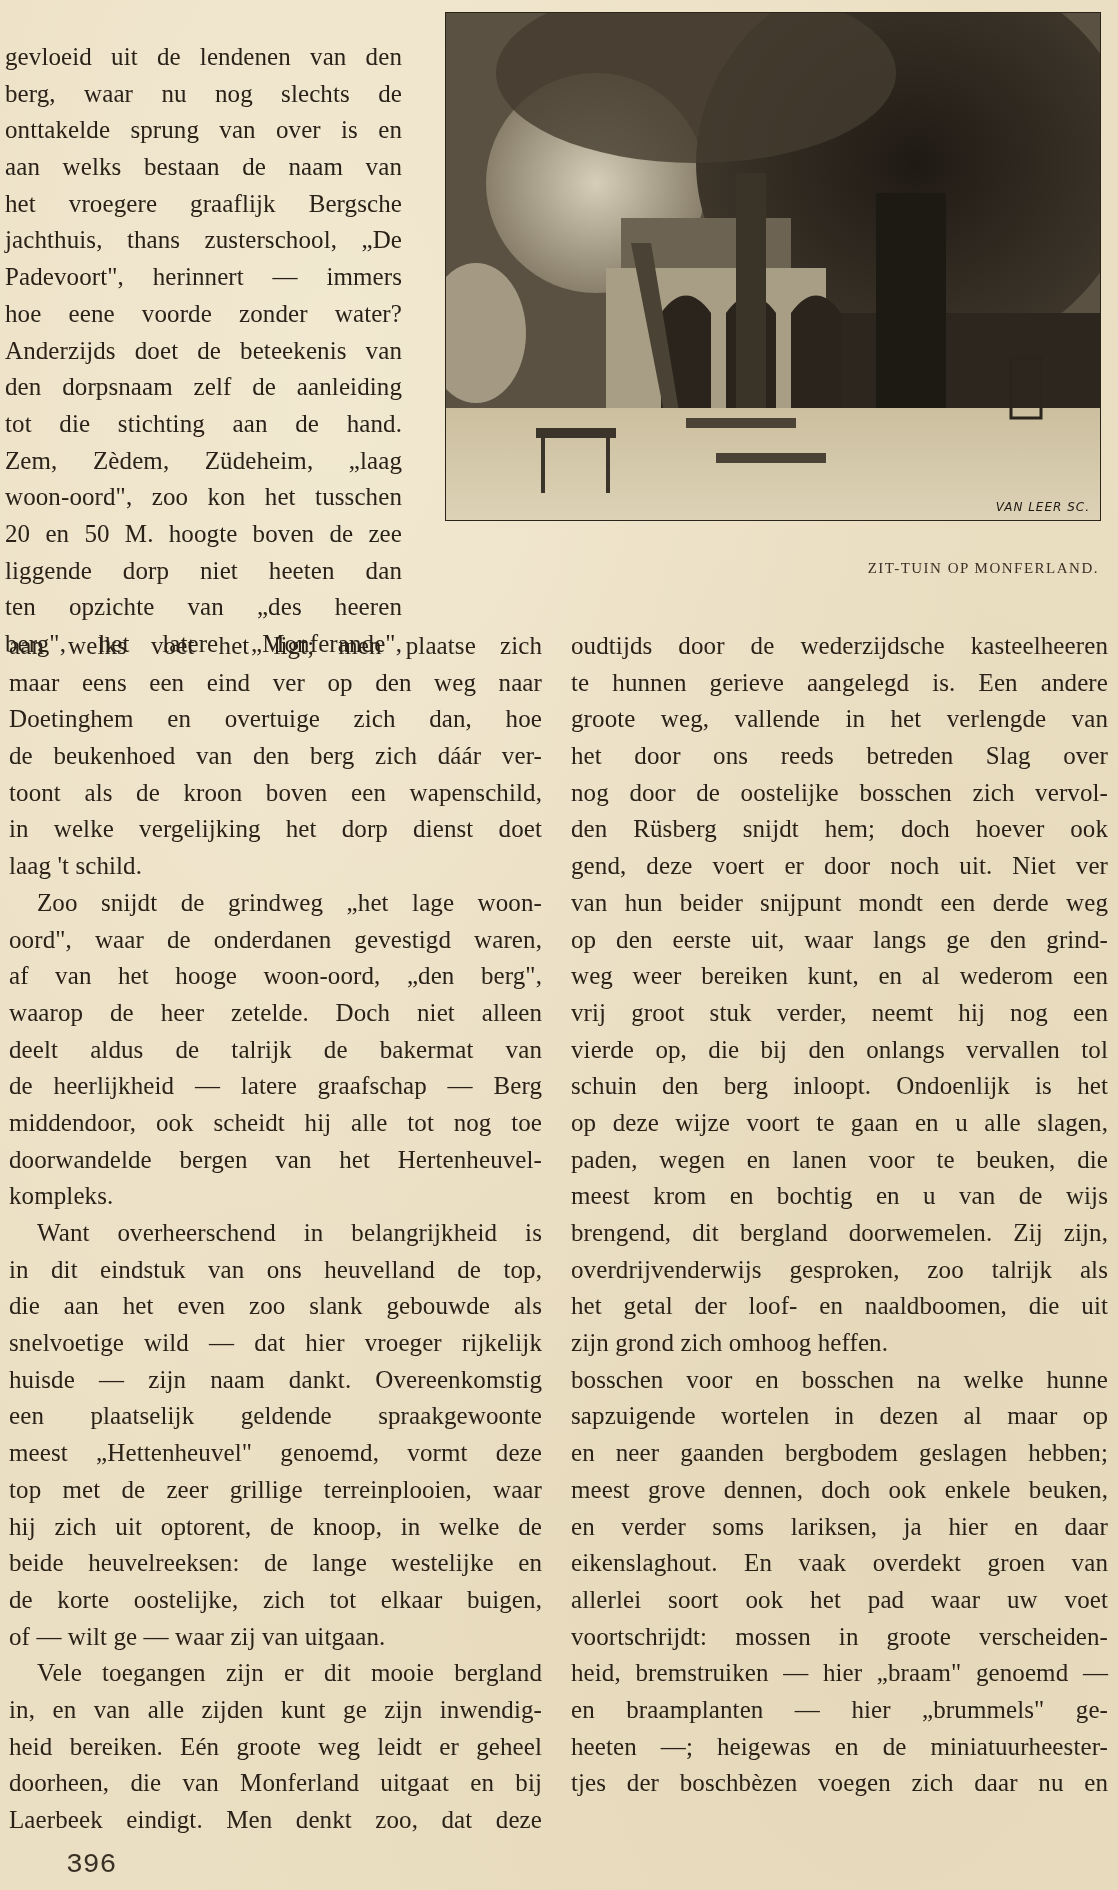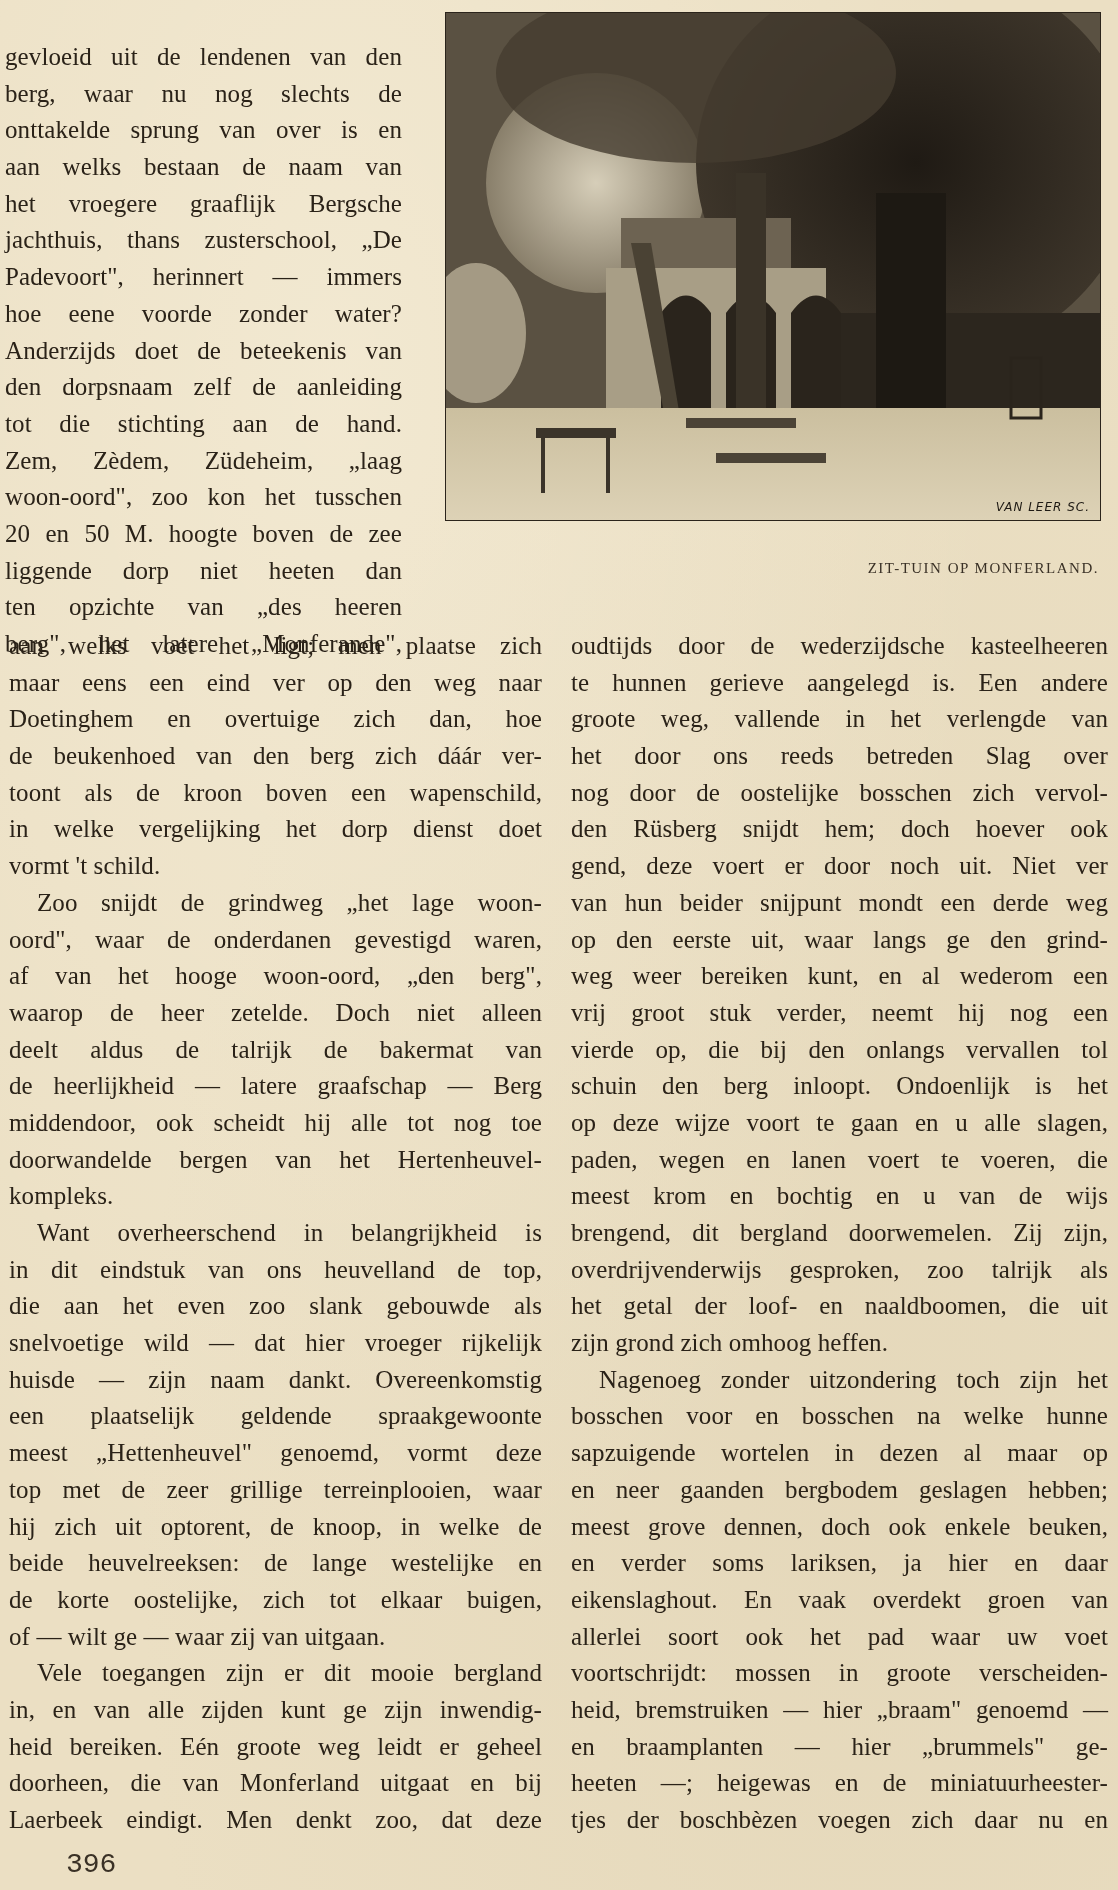--- a/index.html
+++ b/index.html
@@ -113,21 +113,21 @@
 
 <div class="caption">ZIT-TUIN OP MONFERLAND.</div>
 
 <div class="col" id="col-bottom-left">
     <span class="line">aan welks voet het ligt; men plaatse zich</span>
     <span class="line">maar eens een eind ver op den weg naar</span>
     <span class="line">Doetinghem en overtuige zich dan, hoe</span>
     <span class="line">de beukenhoed van den berg zich dáár ver-</span>
     <span class="line">toont als de kroon boven een wapenschild,</span>
     <span class="line">in welke vergelijking het dorp dienst doet</span>
-    <span class="line last">vormt 't schild.</span>
+    <span class="line last">laag 't schild.</span>
     <span class="line indent">Zoo snijdt de grindweg „het lage woon-</span>
     <span class="line">oord", waar de onderdanen gevestigd waren,</span>
     <span class="line">af van het hooge woon-oord, „den berg",</span>
     <span class="line">waarop de heer zetelde. Doch niet alleen</span>
     <span class="line">deelt aldus de talrijk de bakermat van</span>
     <span class="line">de heerlijkheid — latere graafschap — Berg</span>
     <span class="line">middendoor, ook scheidt hij alle tot nog toe</span>
     <span class="line">doorwandelde bergen van het Hertenheuvel-</span>
     <span class="line last">kompleks.</span>
     <span class="line indent">Want overheerschend in belangrijkheid is</span>
@@ -156,27 +156,26 @@
     <span class="line">nog door de oostelijke bosschen zich vervol-</span>
     <span class="line">den Rüsberg snijdt hem; doch hoever ook</span>
     <span class="line">gend, deze voert er door noch uit. Niet ver</span>
     <span class="line">van hun beider snijpunt mondt een derde weg</span>
     <span class="line">op den eerste uit, waar langs ge den grind-</span>
     <span class="line">weg weer bereiken kunt, en al wederom een</span>
     <span class="line">vrij groot stuk verder, neemt hij nog een</span>
     <span class="line">vierde op, die bij den onlangs vervallen tol</span>
     <span class="line">schuin den berg inloopt. Ondoenlijk is het</span>
     <span class="line">op deze wijze voort te gaan en u alle slagen,</span>
-    <span class="line">paden, wegen en lanen voert te voeren, die</span>
+    <span class="line">paden, wegen en lanen voor te beuken, die</span>
     <span class="line">meest krom en bochtig en u van de wijs</span>
     <span class="line">brengend, dit bergland doorwemelen. Zij zijn,</span>
     <span class="line">overdrijvenderwijs gesproken, zoo talrijk als</span>
     <span class="line">het getal der loof- en naaldboomen, die uit</span>
     <span class="line last">zijn grond zich omhoog heffen.</span>
-    <span class="line indent">Nagenoeg zonder uitzondering toch zijn het</span>
     <span class="line">bosschen voor en bosschen na welke hunne</span>
     <span class="line">sapzuigende wortelen in dezen al maar op</span>
     <span class="line">en neer gaanden bergbodem geslagen hebben;</span>
     <span class="line">meest grove dennen, doch ook enkele beuken,</span>
     <span class="line">en verder soms lariksen, ja hier en daar</span>
     <span class="line">eikenslaghout. En vaak overdekt groen van</span>
     <span class="line">allerlei soort ook het pad waar uw voet</span>
     <span class="line">voortschrijdt: mossen in groote verscheiden-</span>
     <span class="line">heid, bremstruiken — hier „braam" genoemd —</span>
     <span class="line">en braamplanten — hier „brummels" ge-</span>

